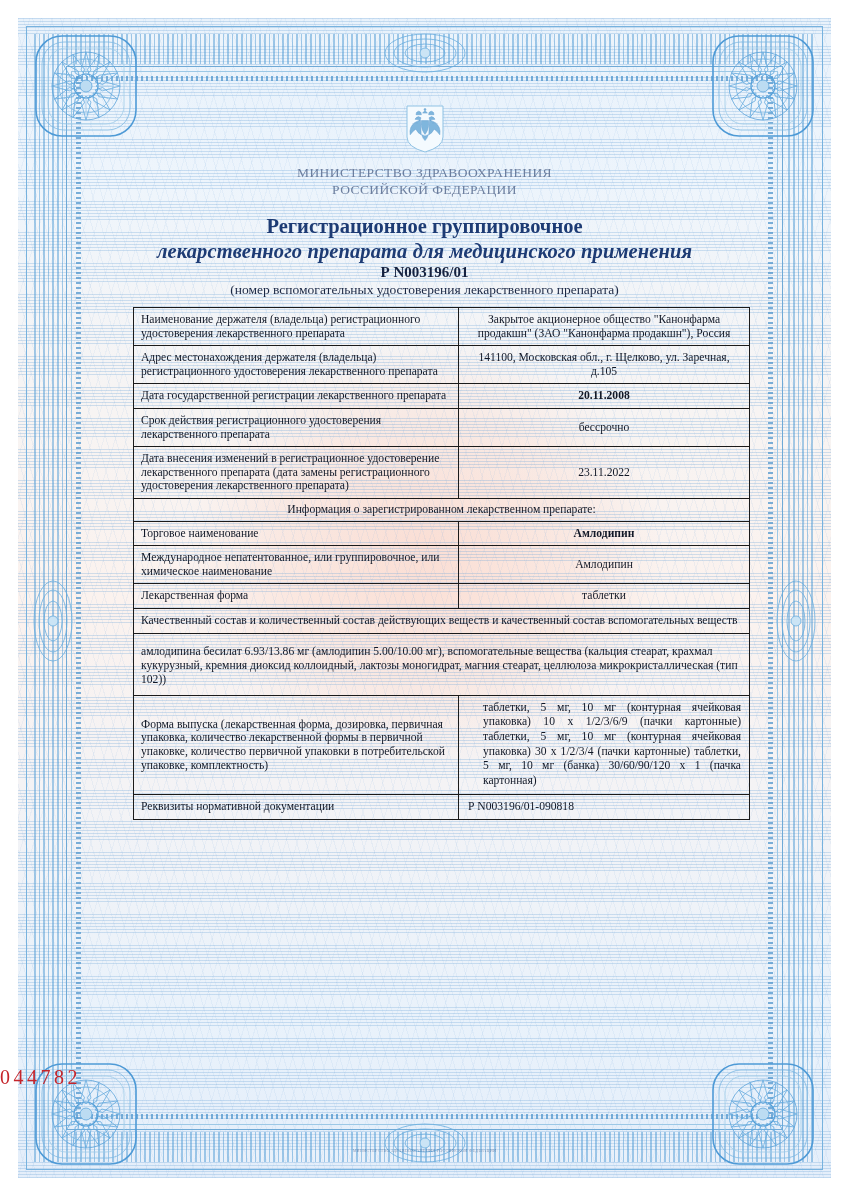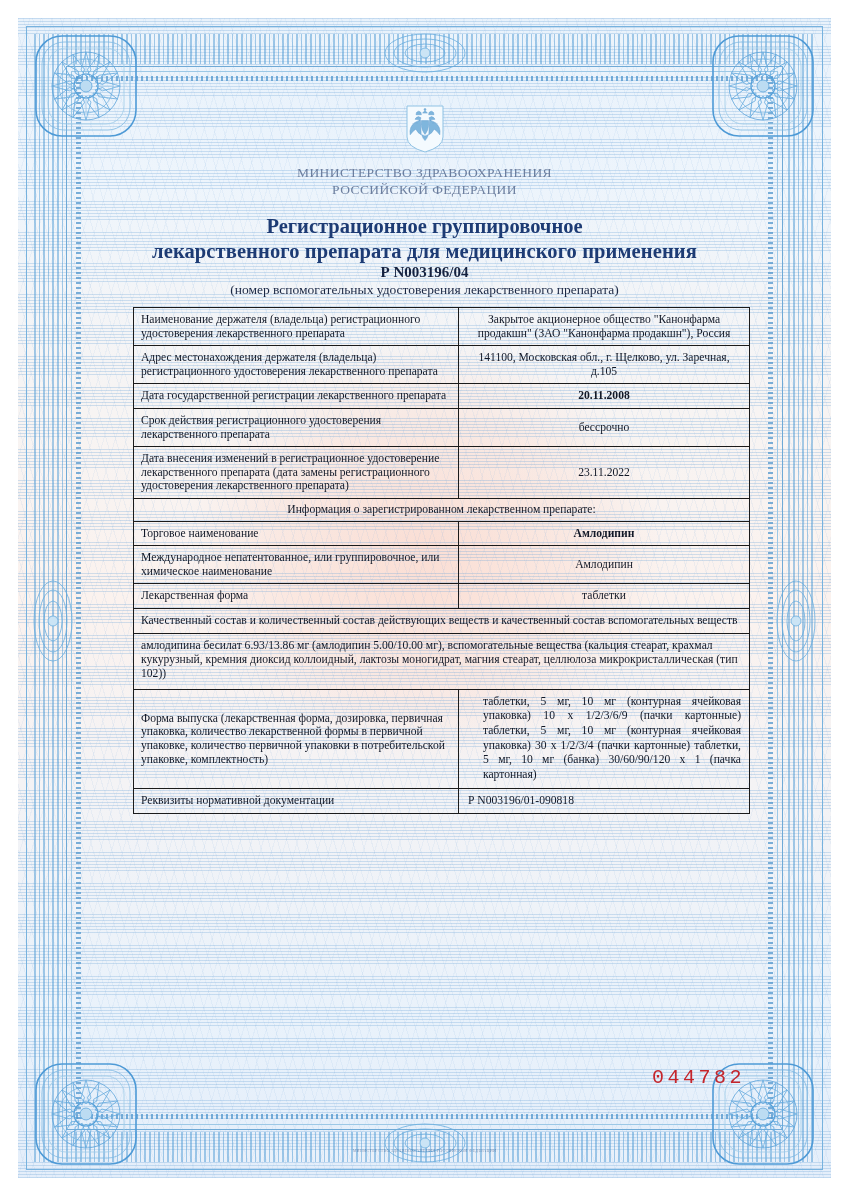--- a/index.html
+++ b/index.html
@@ -159,21 +159,21 @@
   .maintitle {
     position: absolute;
     left: 0; right: 0;
     top: 214px;
     text-align: center;
     font-weight: bold;
     font-size: 20.5px;
     line-height: 25px;
     color: #1d3b74;
   }
-  .maintitle .l2 { letter-spacing: 0.1px; }
+  .maintitle .l2 { letter-spacing: 0.1px; font-style: italic; }
 
   .regno {
     position: absolute;
     left: 0; right: 0;
     top: 264px;
     text-align: center;
     font-weight: bold;
     font-size: 15px;
     color: #16223f;
   }
@@ -215,42 +215,41 @@
     text-align: center;
     font-weight: normal;
     padding: 4px 6px;
   }
   td.fullbold {
     font-weight: normal;
     padding: 5px 7px;
   }
   td.compo {
     text-align: left;
-    padding: 5px 7px 7px 7px;
+    padding: 11px 7px 7px 7px;
     line-height: 14.4px;
   }
   td.pkg {
     text-align: justify;
     text-align-last: left;
     padding: 5px 8px 6px 24px;
     line-height: 14.6px;
     font-family: Liberation Serif, serif;
   }
   td.val.left {
     text-align: left;
     padding-left: 9px;
   }
 
   .serial {
     position: absolute;
     left: 0;
     right: 104px;
     top: 1066px;
-    text-align: right;
-    font-family: Liberation Mono, monospace;
+    font-family: Liberation Serif, serif;
     font-size: 20px;
     letter-spacing: 3.5px;
     color: #c5252b;
   }
 
   .microtext {
     position: absolute;
     left: 0; right: 0;
     top: 1148px;
     text-align: center;
@@ -498,21 +497,21 @@
     <div class="ministry">
       <div>МИНИСТЕРСТВО ЗДРАВООХРАНЕНИЯ</div>
       <div>РОССИЙСКОЙ ФЕДЕРАЦИИ</div>
     </div>
 
     <div class="maintitle">
       <div>Регистрационное группировочное</div>
       <div class="l2">лекарственного препарата для медицинского применения</div>
     </div>
 
-    <div class="regno">Р N003196/04</div>
+    <div class="regno">Р N003196/01</div>
     <div class="regno-caption">(номер вспомогательных удостоверения лекарственного препарата)</div>
 
     <table class="tbl">
       <tbody>
         <tr>
           <td class="lbl">Наименование держателя (владельца) регистрационного удостоверения лекарственного препарата</td>
           <td class="val">Закрытое акционерное общество "Канонфарма продакшн" (ЗАО "Канонфарма продакшн"), Россия</td>
         </tr>
         <tr>
           <td class="lbl">Адрес местонахождения держателя (владельца) регистрационного удостоверения лекарственного препарата</td>

